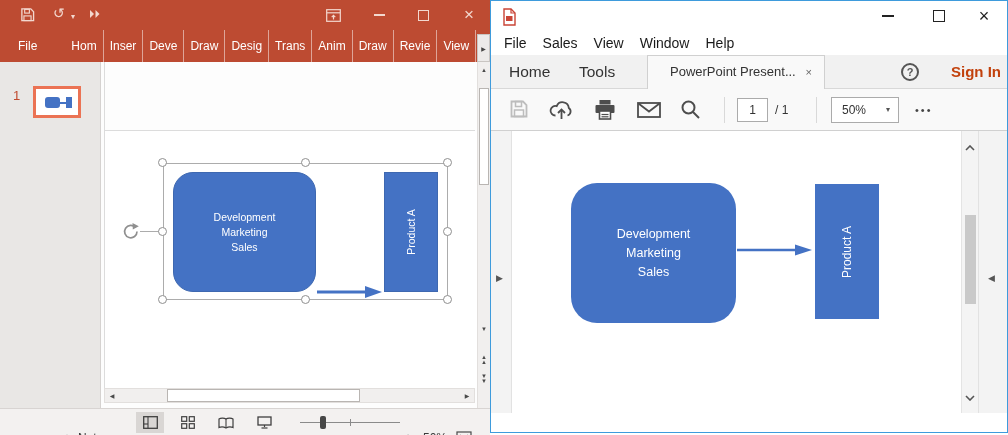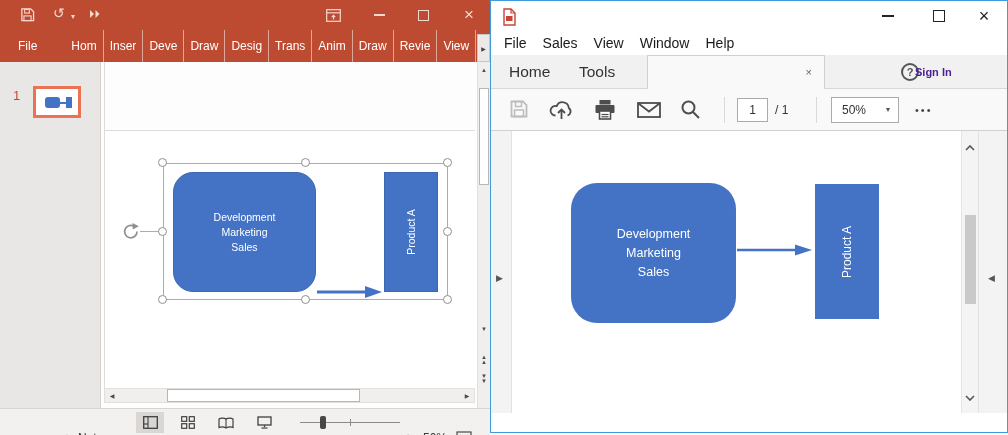--- a/index.html
+++ b/index.html
@@ -62,21 +62,21 @@
   .acr-titlebar { position:absolute; left:0; top:0; width:100%; height:30px; background:#fff; }
   .acr-win-title { position:absolute; left:34px; top:0; line-height:30px; font-size:13px; color:#111; }
   .acr-menubar { position:absolute; left:0; top:30px; width:100%; height:24px; background:#fff; display:flex; padding-left:5px; }
   .acr-menu-item { font-size:14px; color:#1a1a1a; line-height:24px; padding:0 8px; }
   .acr-tabbar { position:absolute; left:0; top:54px; width:100%; height:34px; background:#F1F1F1; border-bottom:1px solid #D8D8D8; }
   .acr-tab-label { position:absolute; top:0; line-height:34px; font-size:15.5px; color:#333; }
   .acr-doctab { position:absolute; left:156px; top:0; width:178px; height:34px; background:#F9F9F9; border:1px solid #D0D0D0; border-bottom:none; }
   .acr-doctab .lbl { position:absolute; left:22px; line-height:32px; font-size:13px; color:#333; }
   .acr-doctab .x { position:absolute; right:12px; line-height:32px; font-size:11px; color:#666; }
   .help-circle { position:absolute; left:410px; top:8px; width:18px; height:18px; border:2px solid #555; border-radius:50%; text-align:center; font-size:11px; line-height:14px; color:#555; font-weight:bold; }
-  .signin { position:absolute; left:424px; top:0; line-height:34px; font-size:11px; font-weight:bold; color:#4c1d95; }
+  .signin { position:absolute; left:460px; top:0; line-height:34px; font-size:15px; font-weight:bold; color:#c2410c; }
 
   .acr-toolbar { position:absolute; left:0; top:88px; width:100%; height:42px; background:#F9F9F9; border-bottom:1px solid #D0D0D0; }
   .tb-icon { position:absolute; top:10px; }
   .tb-divider { position:absolute; top:8px; width:1px; height:26px; background:#D9D9D9; }
   .page-box { position:absolute; left:246px; top:9px; width:31px; height:24px; background:#fff; border:1px solid #ABABAB; text-align:center; font-size:12px; line-height:22px; color:#333; }
   .page-total { position:absolute; left:284px; top:0; line-height:42px; font-size:12px; color:#333; }
   .zoom-box { position:absolute; left:340px; top:8px; width:68px; height:26px; background:#fff; border:1px solid #ABABAB; }
   .zoom-box .val { position:absolute; left:10px; line-height:24px; font-size:12px; color:#333; }
   .zoom-box .caret { position:absolute; right:8px; line-height:24px; font-size:8px; color:#555; }
   .tb-dots { position:absolute; left:424px; top:0; line-height:42px; font-size:11px; letter-spacing:2px; color:#444; }
@@ -291,20 +291,21 @@
       <span class="acr-menu-item">Sales</span>
       <span class="acr-menu-item">View</span>
       <span class="acr-menu-item">Window</span>
       <span class="acr-menu-item">Help</span>
     </div>
 
     <div class="acr-tabbar">
       <span class="acr-tab-label" style="left:18px">Home</span>
       <span class="acr-tab-label" style="left:88px">Tools</span>
       <span class="acr-doctab">
+        <span class="lbl">PowerPoint Present...</span>
         <span class="x">×</span>
       </span>
       <span class="help-circle">?</span>
       <span class="signin">Sign In</span>
     </div>
 
     <div class="acr-toolbar">
       <span class="tb-icon" style="left:18px">
         <svg width="20" height="20" viewBox="0 0 20 20">
             <path d="M2.5 2.5 H14 L17.5 6 V17.5 H2.5 Z" fill="none" stroke="#BDBDBD" stroke-width="1.8"></path>

